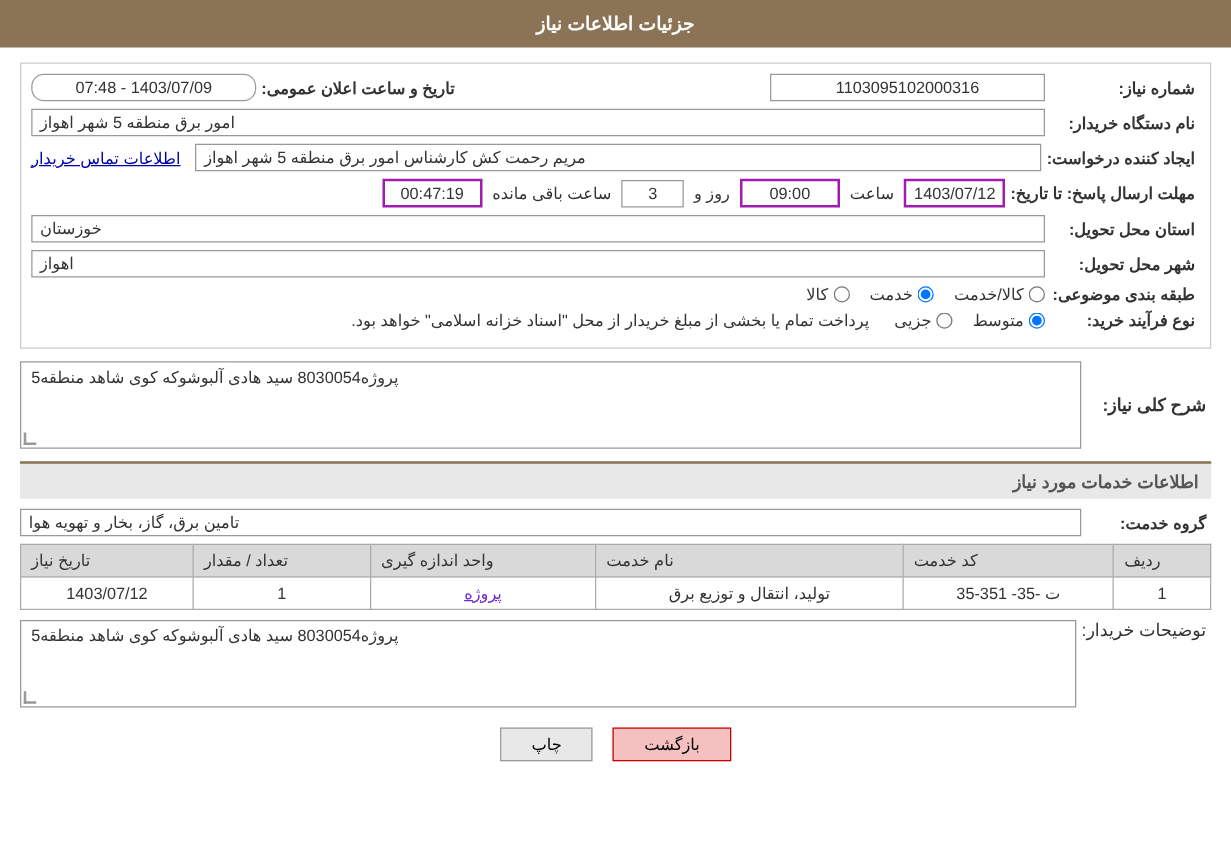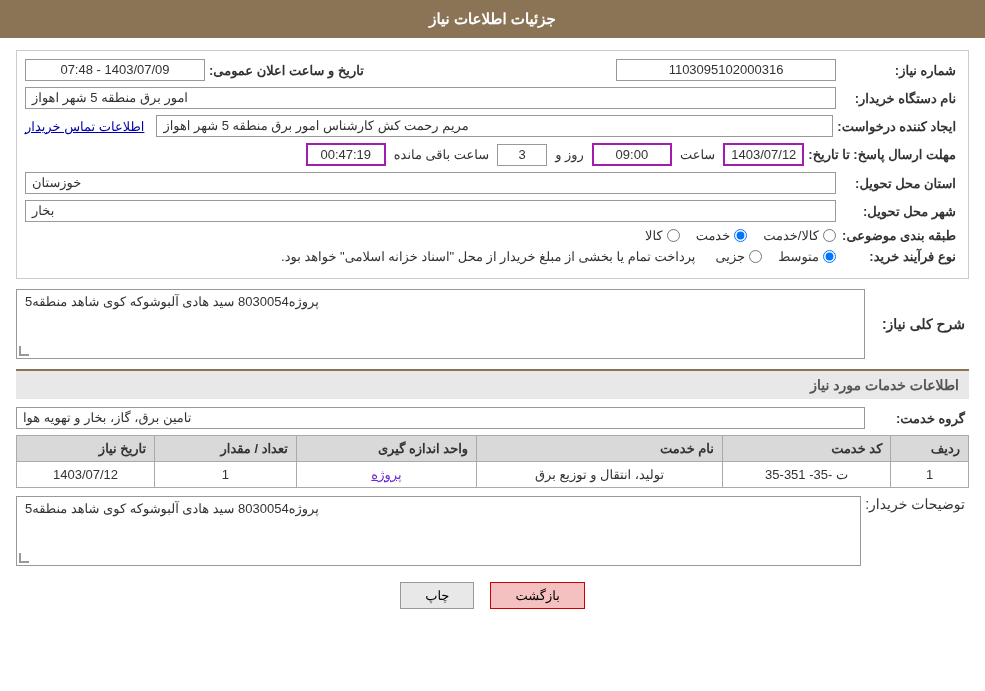--- a/index.html
+++ b/index.html
@@ -95,22 +95,22 @@
     }
     .table-container {
       width: 100%;
       border-collapse: collapse;
       margin-bottom: 8px;
     }
     .table-container th {
       background: #d9d9d9;
       border: 1px solid #aaa;
       padding: 5px 8px;
-      text-align: right;
-      font-weight: bold;
+      text-align: left;
+      font-weight: normal;
     }
     .table-container td {
       border: 1px solid #aaa;
       padding: 5px 8px;
       text-align: center;
     }
     .buttons-row {
       display: flex;
       justify-content: center;
       gap: 16px;
@@ -168,21 +168,21 @@
 
   <div class="content">
 
     <div class="form-section">
 
       <div class="form-row">
         <span class="label">شماره نیاز:</span>
         <div class="value-box" style="max-width:220px; text-align:center;">1103095102000316</div>
         <span style="flex:1;"></span>
         <span class="label" style="min-width:auto;">تاریخ و ساعت اعلان عمومی:</span>
-        <div class="value-box" style="max-width:180px; text-align:center;">1403/07/09 - 07:48</div>
+        <div class="value-box" style="max-width:180px; text-align:center;border-radius:10px;">1403/07/09 - 07:48</div>
       </div>
 
       <div class="form-row">
         <span class="label">نام دستگاه خریدار:</span>
         <div class="value-box">امور برق منطقه 5 شهر اهواز</div>
       </div>
 
       <div class="form-row">
         <span class="label">ایجاد کننده درخواست:</span>
         <div class="value-box">مریم رحمت کش کارشناس امور برق منطقه 5 شهر اهواز</div>
@@ -200,21 +200,21 @@
         <div class="small-box">00:47:19</div>
       </div>
 
       <div class="form-row">
         <span class="label">استان محل تحویل:</span>
         <div class="value-box">خوزستان</div>
       </div>
 
       <div class="form-row">
         <span class="label">شهر محل تحویل:</span>
-        <div class="value-box">بخار</div>
+        <div class="value-box">اهواز</div>
       </div>
 
       <div class="form-row">
         <span class="label">طبقه بندی موضوعی:</span>
         <div class="radio-group">
           <div class="radio-item">
             <input type="radio" name="category" style="">
             <span>کالا/خدمت</span>
           </div>
           <div class="radio-item">

